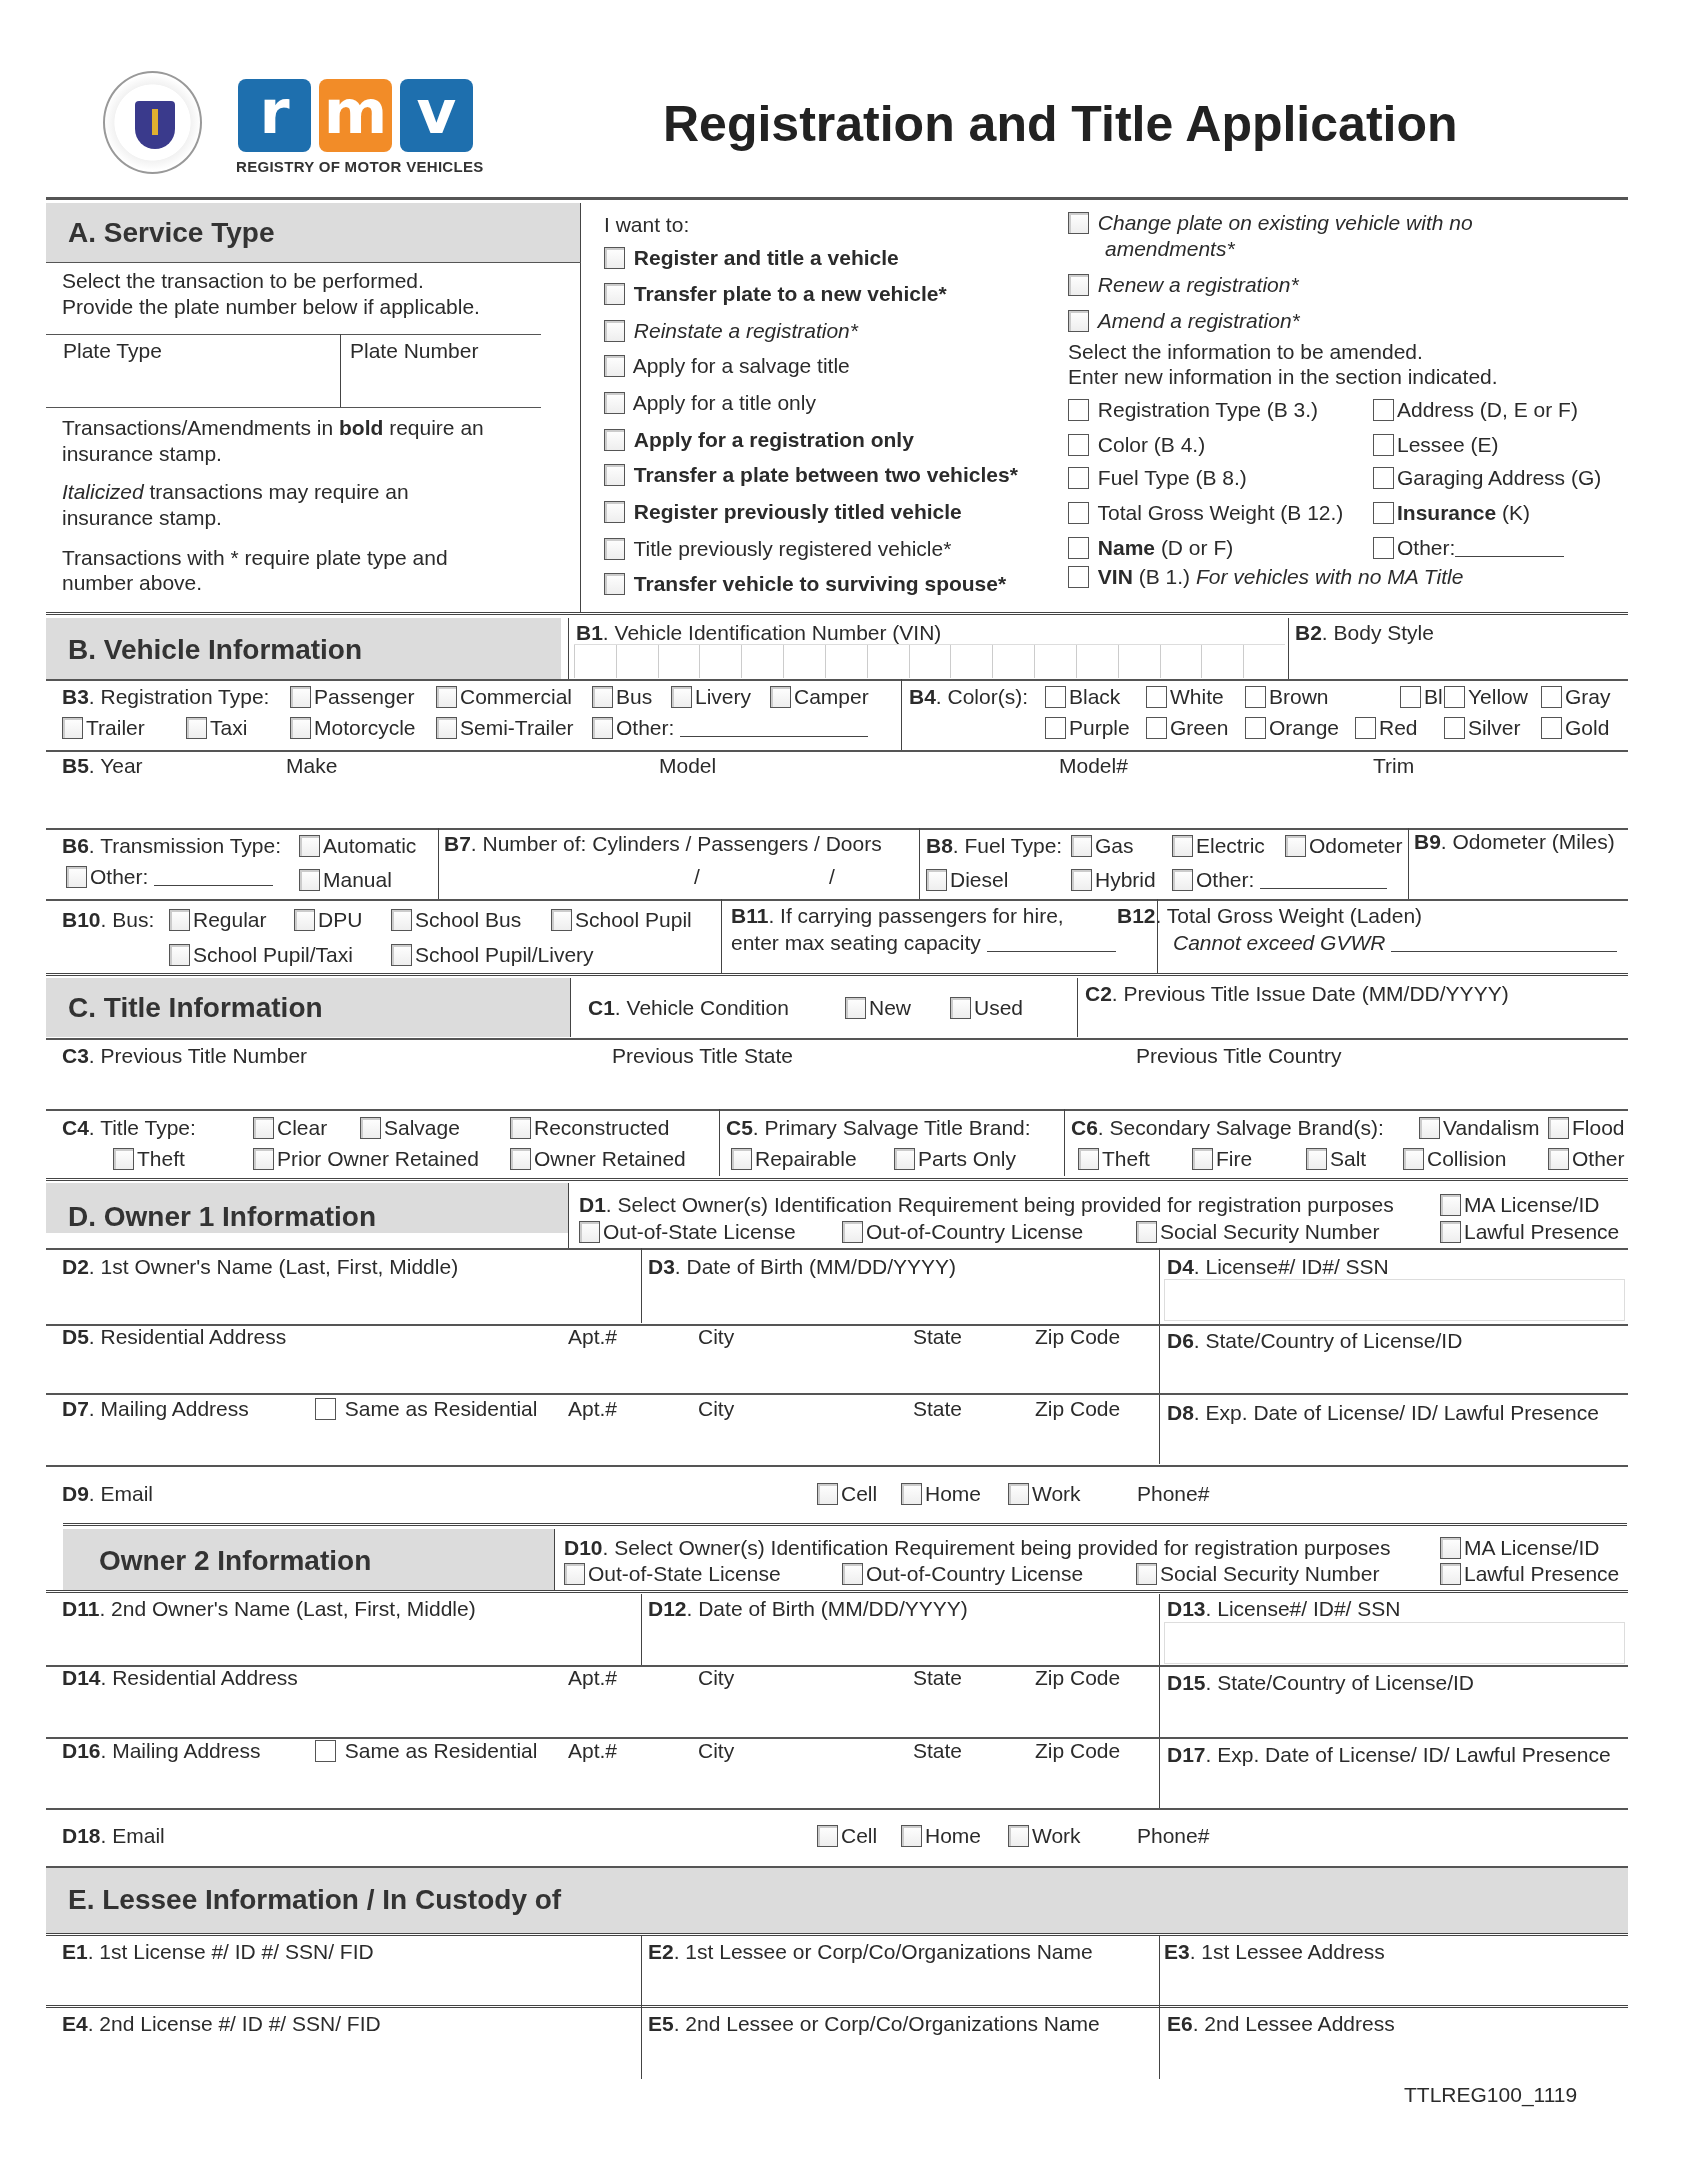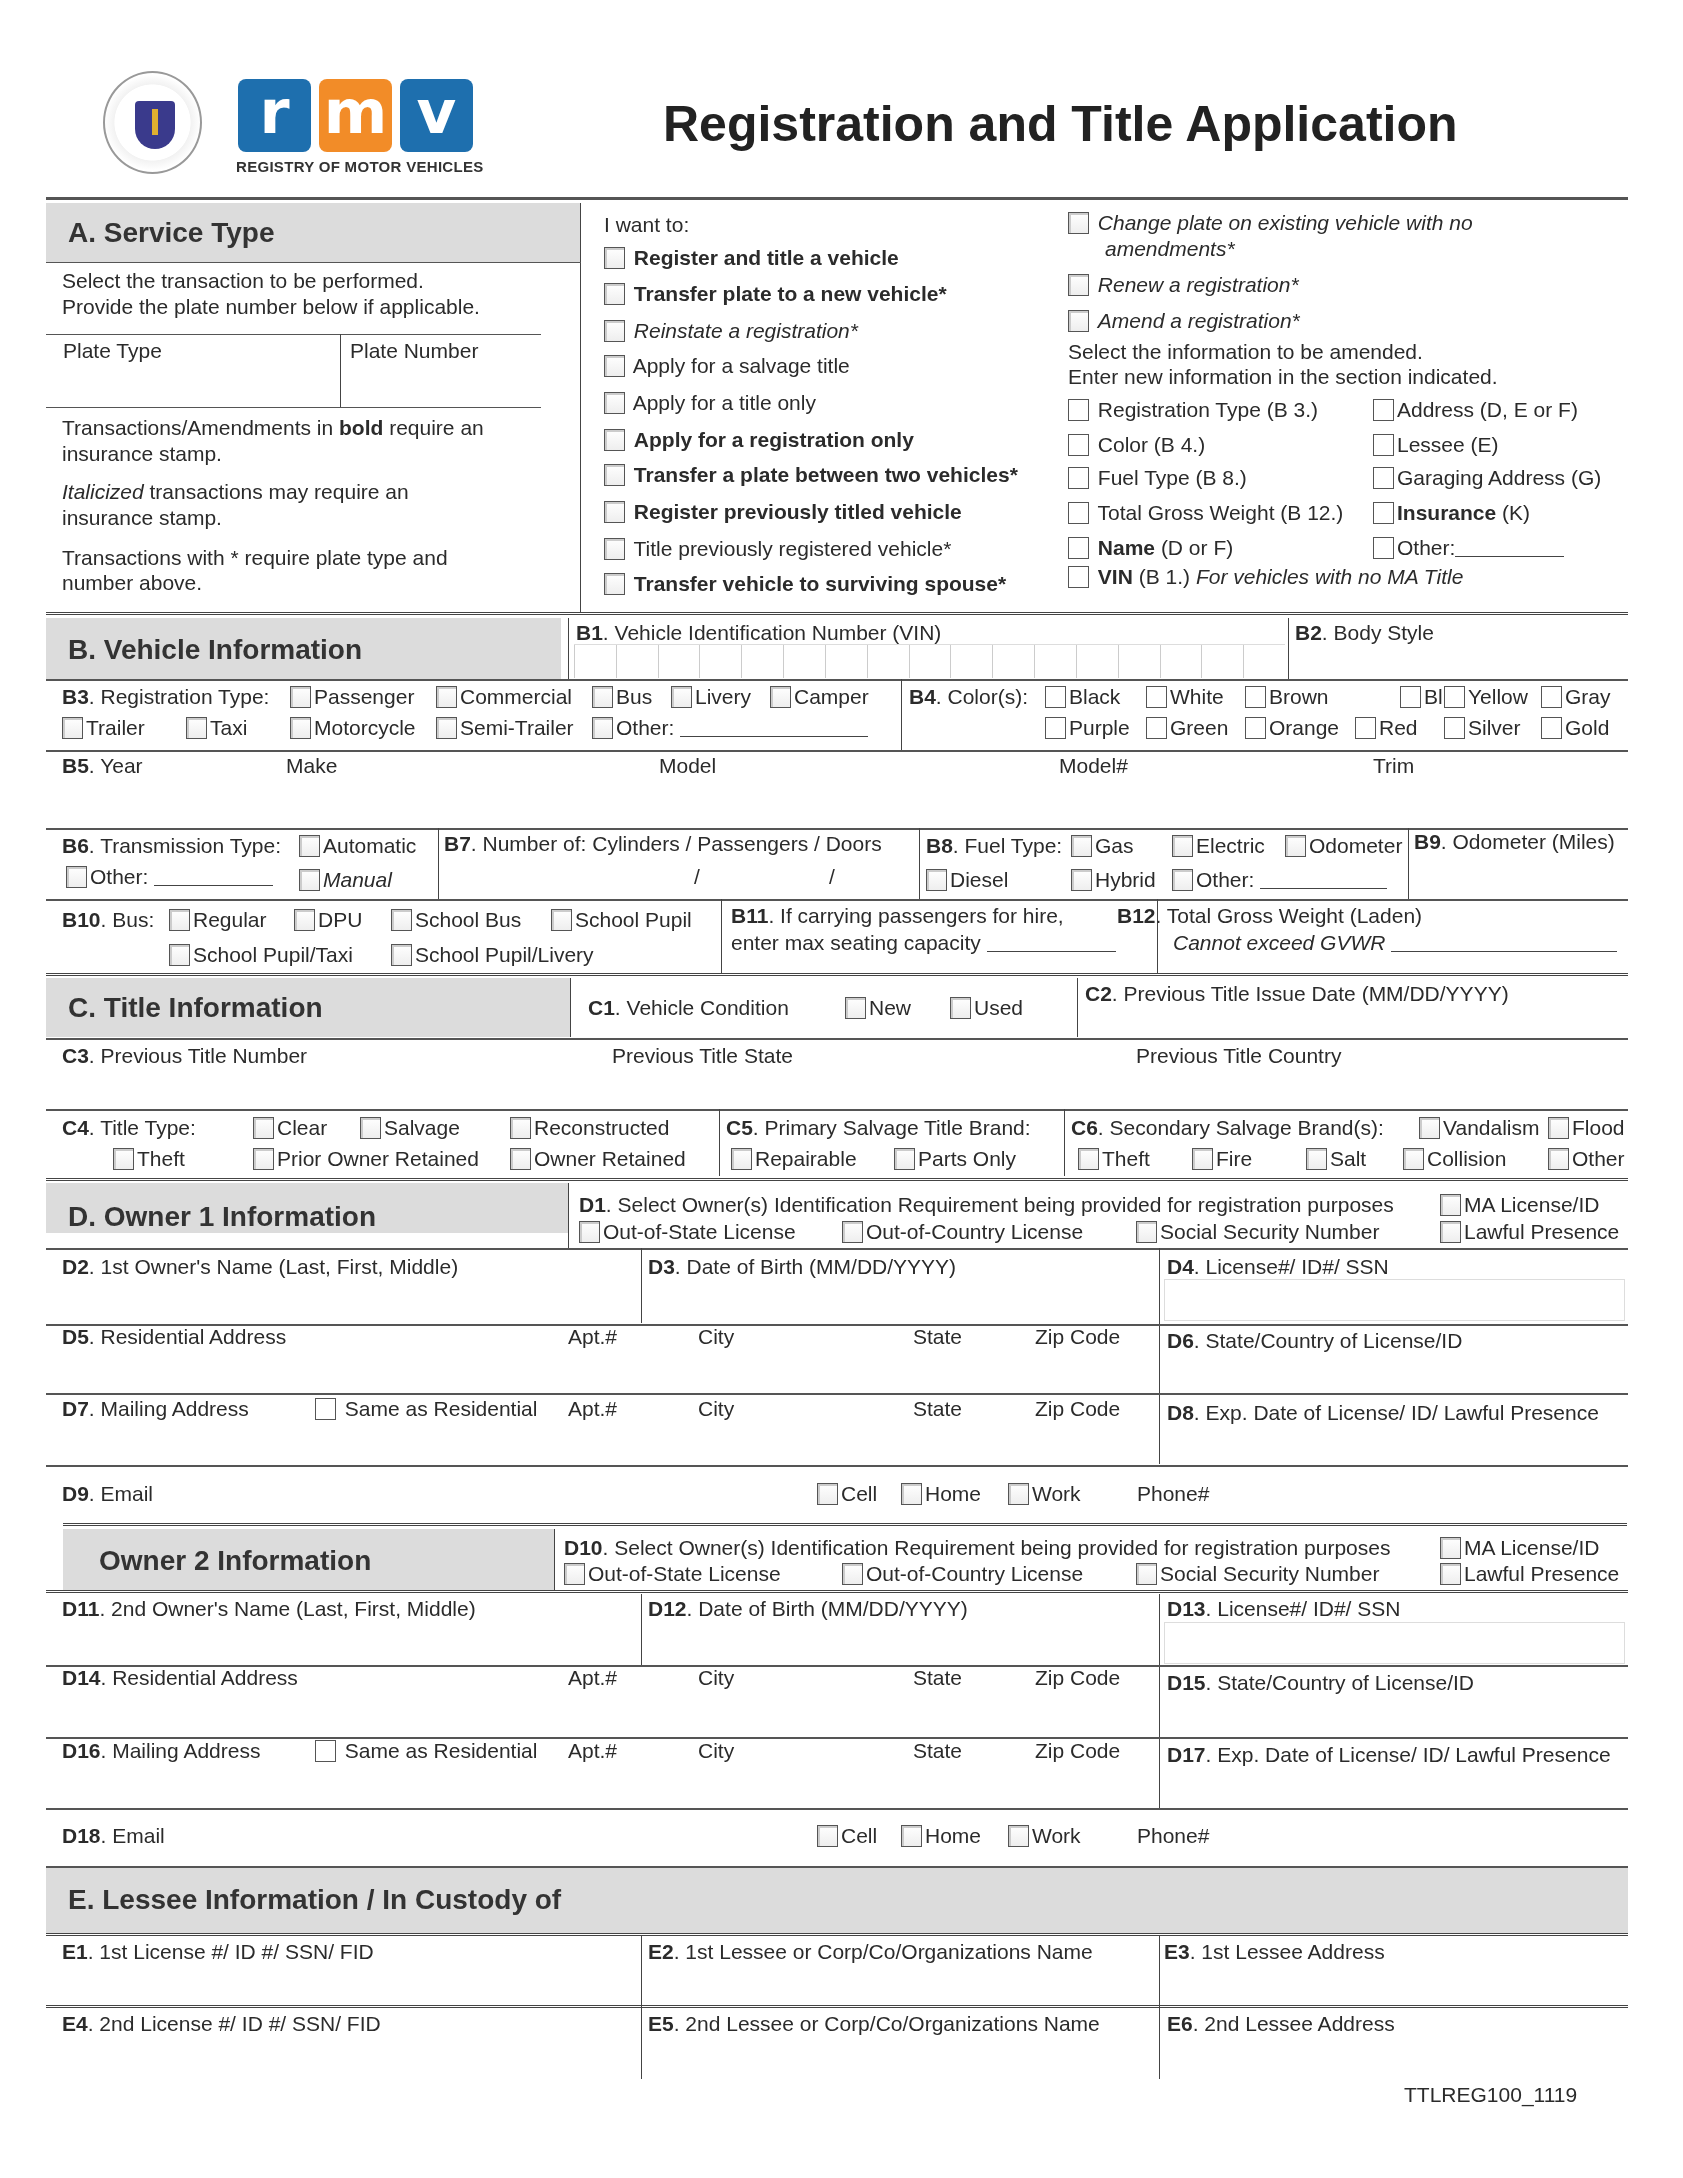--- a/index.html
+++ b/index.html
@@ -167,21 +167,21 @@
 <div class="abs" style="left:59px;top:782px;width:218px;height:42px;"></div>
 <div class="abs" style="left:283px;top:782px;width:366px;height:42px;"></div>
 <div class="abs" style="left:655px;top:782px;width:396px;height:42px;"></div>
 <div class="abs" style="left:1055px;top:782px;width:312px;height:42px;"></div>
 <div class="abs" style="left:1370px;top:782px;width:255px;height:42px;"></div>
 <div class="hline" style="left:46px;top:828px;width:1582px;"></div>
 
 <div class="lbl" style="left:62px;top:834px;"><b>B6</b><span>. Transmission Type:</span></div>
 <div class="opt" style="left:299px;top:834px;"><span class="cb"></span><span>Automatic</span></div>
 <div class="opt" style="left:66px;top:865px;"><span class="cb"></span><span>Other:</span> <span class="uline" style="width:119px;"></span></div>
-<div class="opt" style="left:299px;top:868px;font-style:italic;"><span class="cb"></span><span>Manual</span></div>
+<div class="opt" style="left:299px;top:868px;"><span class="cb"></span><span>Manual</span></div>
 <div class="vline" style="left:438px;top:828px;height:71px;"></div>
 
 <div class="lbl" style="left:444px;top:832px;"><b>B7</b><span>. Number of: Cylinders / Passengers / Doors</span></div>
 <div class="lbl" style="left:694px;top:865px;">/</div>
 <div class="lbl" style="left:829px;top:865px;">/</div>
 <div class="abs" style="left:446px;top:861px;width:238px;height:34px;"></div>
 <div class="abs" style="left:705px;top:861px;width:119px;height:34px;"></div>
 <div class="abs" style="left:840px;top:861px;width:75px;height:34px;"></div>
 <div class="vline" style="left:919px;top:828px;height:71px;"></div>
 

